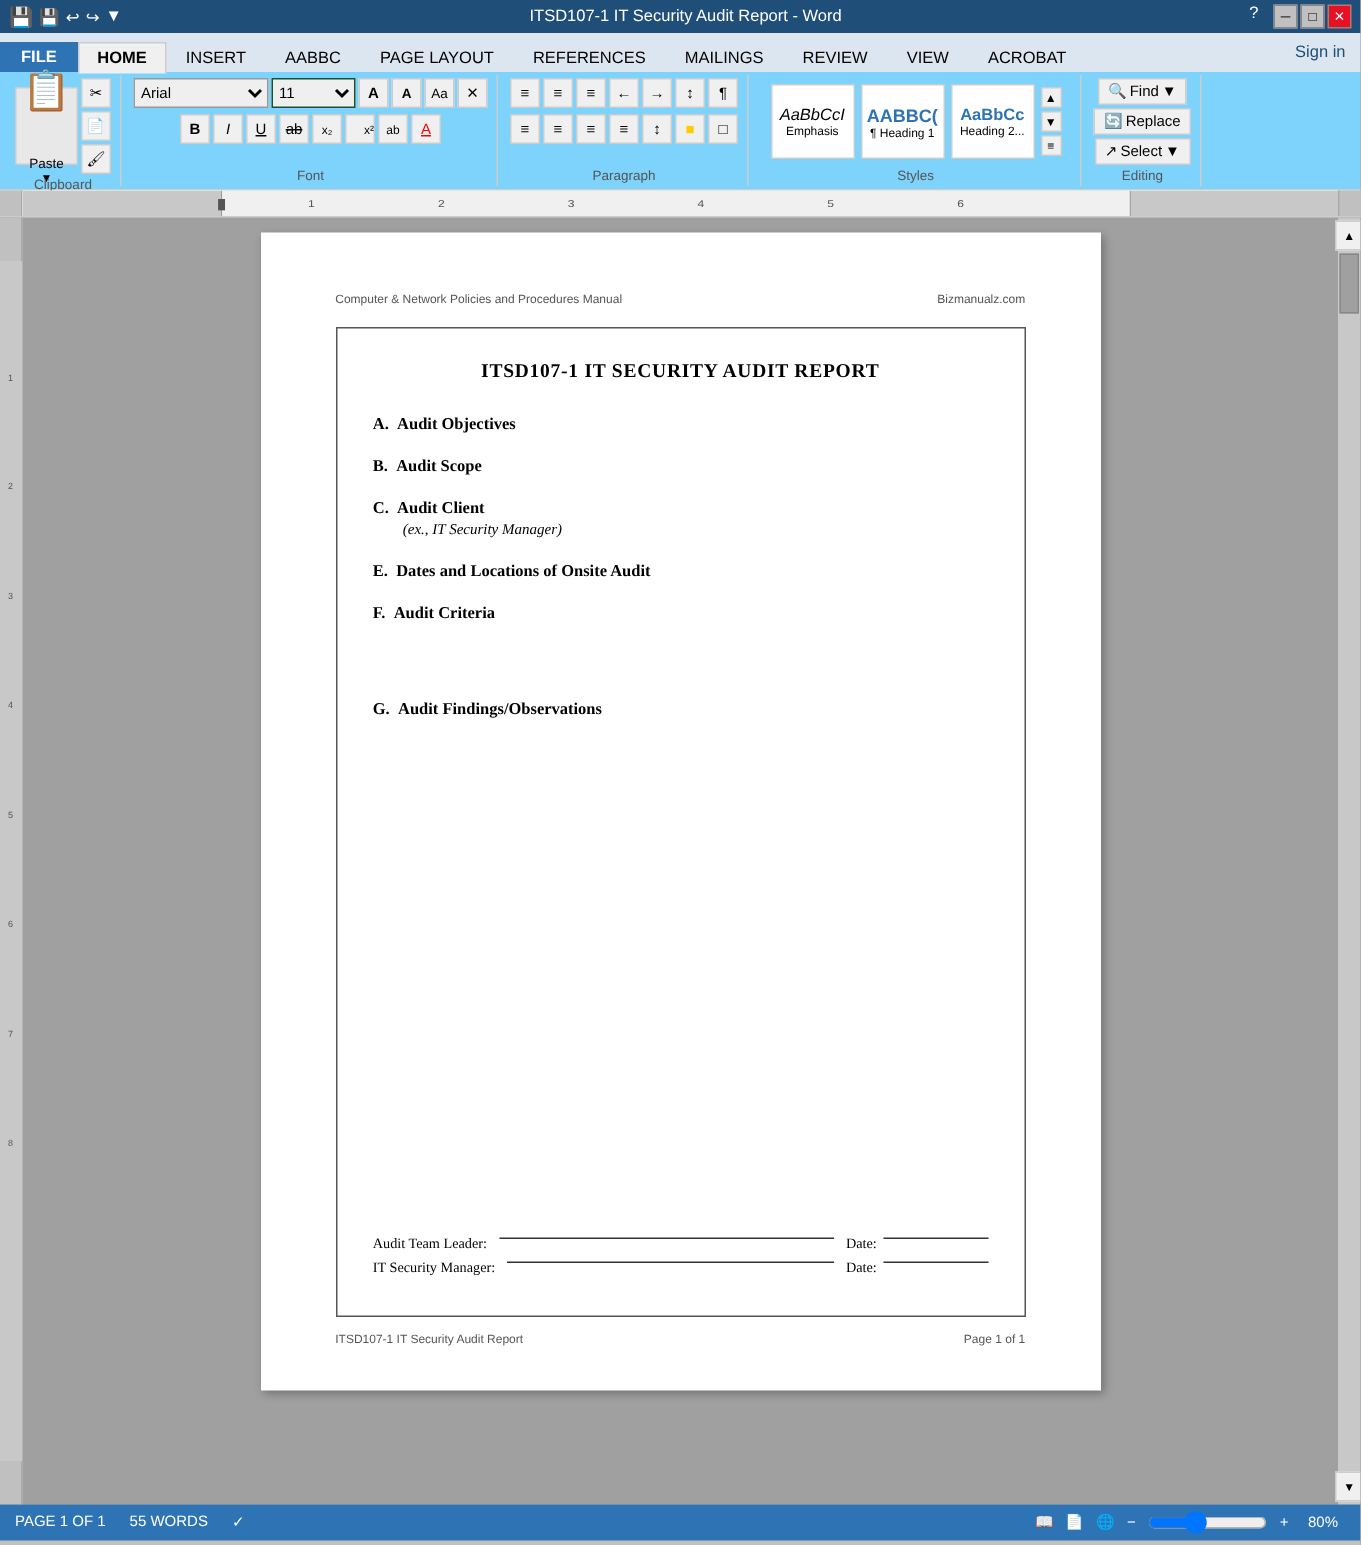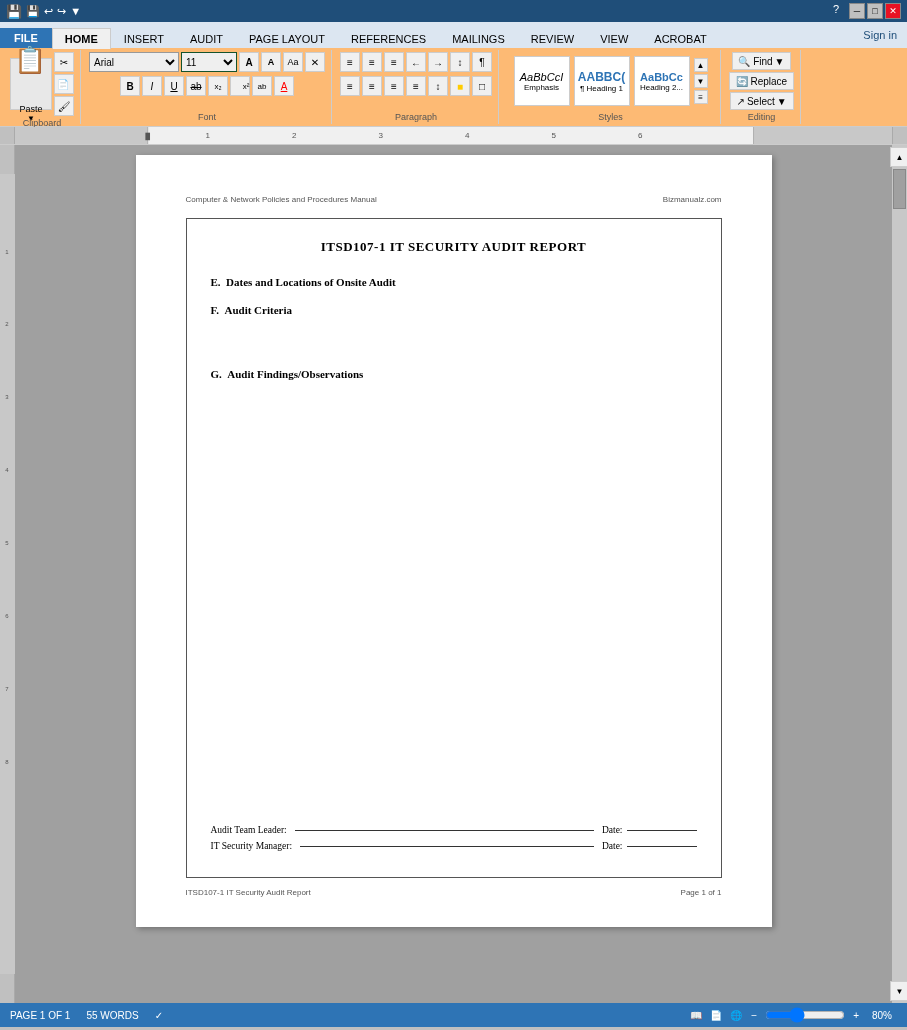--- a/index.html
+++ b/index.html
@@ -20,21 +20,21 @@
     .title-bar-controls { display: flex; gap: 2px; }
     .title-bar-btn {
       width: 16px; height: 16px;
       background: #c0c0c0;
       border: 1px solid #888;
       display: flex; align-items: center; justify-content: center;
       font-size: 9px; cursor: pointer; color: #000;
     }
 
     
-    .ribbon { background: #fdba74; border-bottom: 1px solid #ccc; }
+    .ribbon { background: #7dd3fc; border-bottom: 1px solid #ccc; }
     .ribbon-tabs { display: flex; background: #dce6f1; height: 26px; align-items: flex-end; }
     .ribbon-tab {
       padding: 4px 12px; font-size: 11px; cursor: pointer;
       border-top: 1px solid transparent; border-left: 1px solid transparent; border-right: 1px solid transparent;
       margin-bottom: -1px; background: transparent;
     }
     .ribbon-tab.active {
       background: #f0f0f0; border-top: 1px solid #ccc;
       border-left: 1px solid #ccc; border-right: 1px solid #ccc;
       font-weight: bold;
@@ -104,21 +104,21 @@
     .doc-area {
       display: flex; background: #a0a0a0;
       height: calc(1030px - 22px - 26px - 82px - 18px - 24px);
       overflow: hidden;
     }
     .doc-side-ruler { width: 15px; background: #c0c0c0; border-right: 1px solid #aaa; position: relative; }
     .doc-scroll-area { flex: 1; overflow: auto; padding: 10px 20px; }
 
     
     .page {
-      width: 636px; min-height: 760px; background: white;
+      width: 560px; min-height: 760px; background: white;
       margin: 0 auto; box-shadow: 2px 2px 6px rgba(0,0,0,0.3);
       padding: 40px 50px 30px 50px; position: relative;
     }
     .page-header {
       display: flex; justify-content: space-between;
       font-size: 8px; color: #555; margin-bottom: 10px;
       padding-bottom: 4px;
     }
     .page-box {
       border: 1px solid #555; padding: 20px 24px;
@@ -133,21 +133,21 @@
     .section-label {
       font-size: 11px; font-weight: bold;
       font-family: 'Times New Roman', serif;
     }
     .section-note {
       font-size: 10px; font-style: italic;
       font-family: 'Times New Roman', serif;
       margin-left: 20px;
     }
     .signature-area { position: absolute; bottom: 20px; left: 24px; right: 24px; }
-    .sig-row { display: flex; align-items: center; margin-bottom: 6px; font-size: 9.5px; font-family: 'Times New Roman', serif; }
+    .sig-row { display: flex; align-items: flex-start; margin-bottom: 6px; font-size: 9.5px; font-family: 'Times New Roman', serif; }
     .sig-label { white-space: nowrap; margin-right: 4px; }
     .sig-line { flex: 1; border-bottom: 1px solid #333; margin: 0 4px; }
     .date-label { white-space: nowrap; margin-left: 4px; margin-right: 4px; }
     .date-line { width: 70px; border-bottom: 1px solid #333; }
 
     
     .page-footer {
       display: flex; justify-content: space-between;
       font-size: 8px; color: #555; margin-top: 10px;
     }
@@ -173,34 +173,35 @@
 <body>
 
 <div class="title-bar">
   <div style="display:flex;gap:4px;align-items:center;">
     <span style="font-size:13px;">💾</span>
     <span style="font-size:11px;cursor:pointer;">💾</span>
     <span style="cursor:pointer;">↩</span>
     <span style="cursor:pointer;">↪</span>
     <span style="cursor:pointer;">▼</span>
   </div>
+  <div class="title-bar-title">ITSD107-1 IT Security Audit Report - Word</div>
   <div class="title-bar-controls">
     <span style="cursor:pointer;color:white;font-size:11px;margin-right:8px;">?</span>
     <div class="title-bar-btn">─</div>
     <div class="title-bar-btn">□</div>
     <div class="title-bar-btn" style="background:#e81123;color:white;">✕</div>
   </div>
 </div>
 
 <div class="ribbon">
   <div class="ribbon-tabs">
     <div class="ribbon-tab file">FILE</div>
     <div class="ribbon-tab active">HOME</div>
     <div class="ribbon-tab">INSERT</div>
-    <div class="ribbon-tab">AUDIT</div>
+    <div class="ribbon-tab">AABBC</div>
     <div class="ribbon-tab">PAGE LAYOUT</div>
     <div class="ribbon-tab">REFERENCES</div>
     <div class="ribbon-tab">MAILINGS</div>
     <div class="ribbon-tab">REVIEW</div>
     <div class="ribbon-tab">VIEW</div>
     <div class="ribbon-tab">ACROBAT</div>
     <div style="flex:1;"></div>
     <div style="font-size:11px;padding:4px 10px;cursor:pointer;color:#1f4e79;align-self:center;">Sign in</div>
   </div>
 
@@ -370,22 +371,32 @@
 
     <div class="page">
       <div class="page-header">
         <span>Computer &amp; Network Policies and Procedures Manual</span>
         <span>Bizmanualz.com</span>
       </div>
 
       <div class="page-box">
         <div class="doc-title">ITSD107-1  IT SECURITY AUDIT REPORT</div>
 
-
-
+        <div class="section">
+          <span class="section-label">A.&nbsp;&nbsp;Audit Objectives</span>
+        </div>
+
+        <div class="section">
+          <span class="section-label">B.&nbsp;&nbsp;Audit Scope</span>
+        </div>
+
+        <div class="section">
+          <span class="section-label">C.&nbsp;&nbsp;Audit Client</span><br>
+          <span class="section-note">(ex., IT Security Manager)</span>
+        </div>
 
 
         <div class="section">
           <span class="section-label">E.&nbsp;&nbsp;Dates and Locations of Onsite Audit</span>
         </div>
 
         <div class="section" style="margin-bottom:50px;">
           <span class="section-label">F.&nbsp;&nbsp;Audit Criteria</span>
         </div>
 

